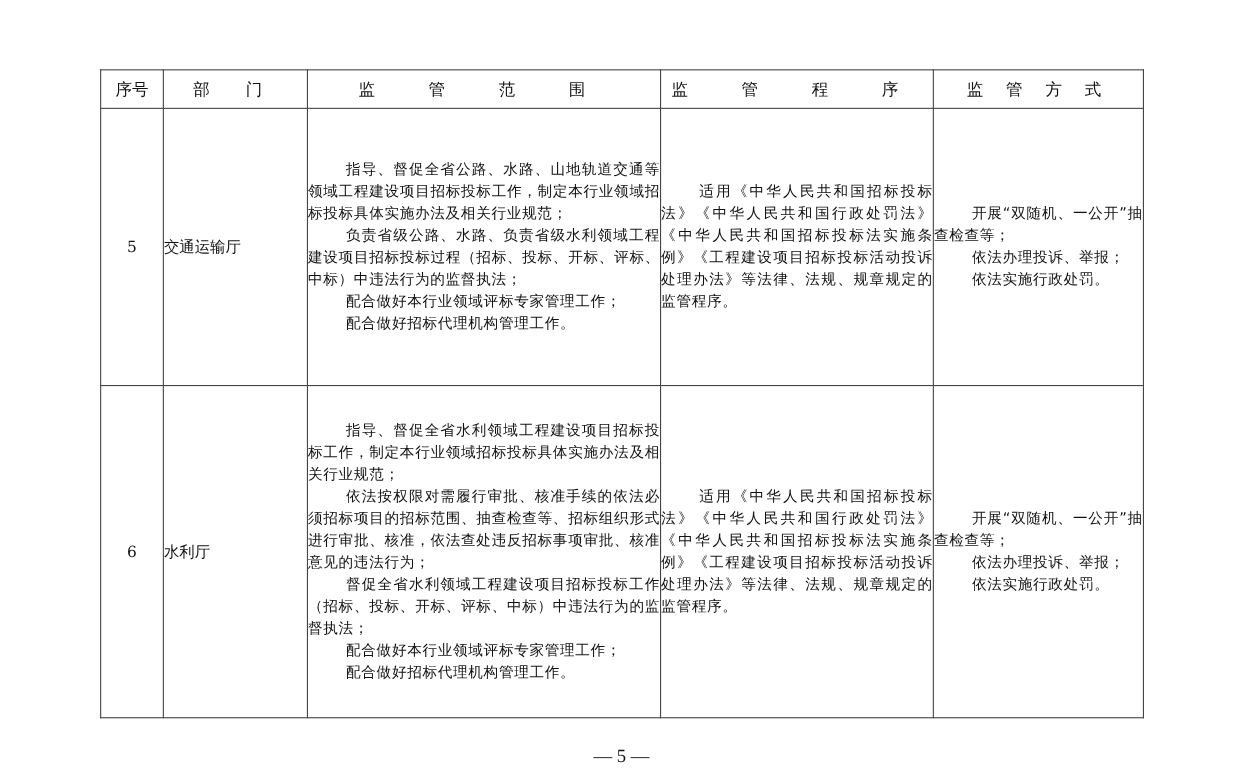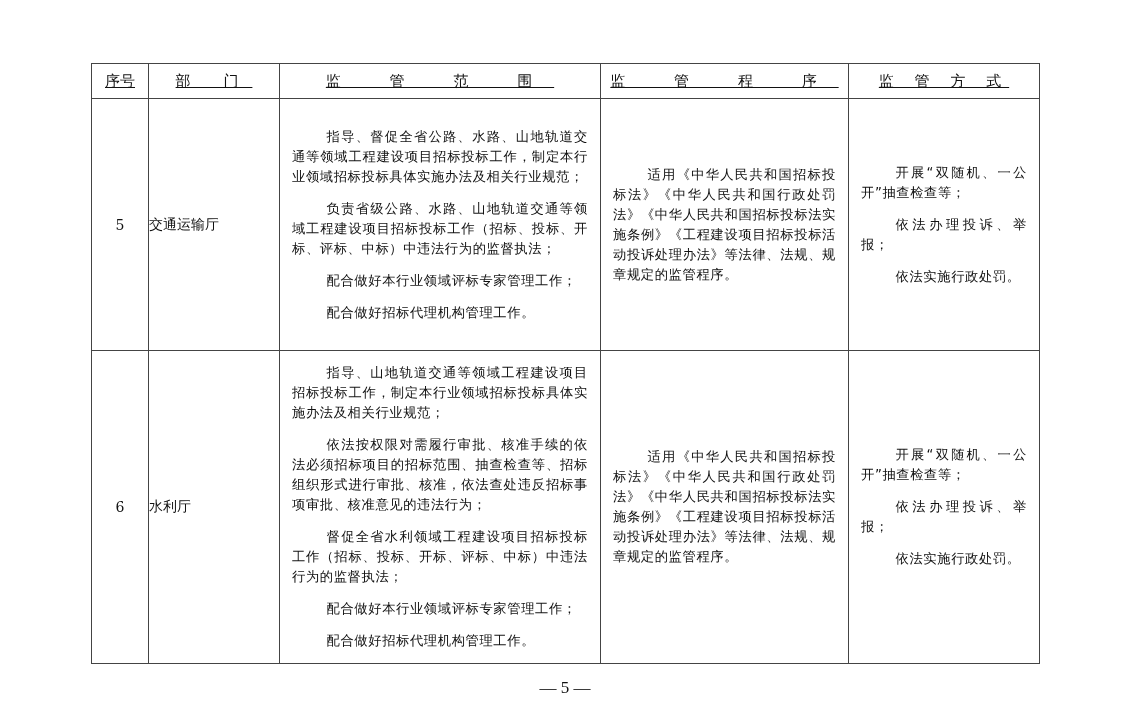--- a/index.html
+++ b/index.html
@@ -2,31 +2,31 @@
 <html><head>
 <meta charset="utf-8">
 <style>
   html, body { margin:0; padding:0; background:#ffffff; }
   body { width:1130px; height:704px; position:relative; overflow:hidden;
          font-family: "DejaVu Serif", "Liberation Serif", serif; color:#111; }
   table.reg { position:absolute; left:91px; top:63px; border-collapse:collapse;
               width:948px; table-layout:fixed; }
   table.reg td, table.reg th { border:1.5px solid #444; padding:0; vertical-align:middle; }
   table.reg th { height:34px; font-weight:normal; font-size:15px; text-align:center;
-                 font-family:"DejaVu Sans", "Liberation Sans", sans-serif;text-decoration:underline; }
+                 font-family:"DejaVu Sans", "Liberation Sans", sans-serif; }
   .c-no { width:57px; }
   .c-dept { width:131px; }
   .c-scope { width:321px; }
   .c-proc { width:248px; }
   .c-method { width:191px; }
   .num { text-align:center; font-size:14px; }
   .dept { text-align:left; font-size:14px; font-family:"DejaVu Sans","Liberation Sans",sans-serif; }
   .cell { padding:0 6px 0 6px; font-size:13.3px; line-height:20px; letter-spacing:0.6px;
           text-align:justify; font-family:"DejaVu Sans","Liberation Sans",sans-serif; }
-  .cell p { margin:12px; text-indent:2.6em; }
+  .cell p { margin:0; text-indent:2.6em; }
   tr.r5 td { height:251px; }
   tr.r6 td { height:301px; }
   .sp1 { letter-spacing:14px; }
   .sp2 { letter-spacing:22px; }
   .sp3 { letter-spacing:8px; }
   .pagenum { position:absolute; top:678px; left:0; width:1130px; text-align:center;
              font-size:17px; font-family:"Liberation Serif","DejaVu Serif",serif; }
 </style>
 </head>
 <body>
@@ -47,38 +47,38 @@
       <th class="sp2">监 管 程 序</th>
       <th class="sp3">监 管 方 式</th>
     </tr>
   </thead>
   <tbody>
     <tr class="r5">
       <td class="num">5</td>
       <td class="dept">交通运输厅</td>
       <td class="cell">
         <p>指导、督促全省公路、水路、山地轨道交通等领域工程建设项目招标投标工作，制定本行业领域招标投标具体实施办法及相关行业规范；</p>
-        <p>负责省级公路、水路、山地轨道交通等领域工程建设项目招标投标工作（招标、投标、开标、评标、中标）中违法行为的监督执法；</p>
+        <p>负责省级公路、水路、负责省级水利领域工程建设项目招标投标过程（招标、投标、开标、评标、中标）中违法行为的监督执法；</p>
         <p>配合做好本行业领域评标专家管理工作；</p>
         <p>配合做好招标代理机构管理工作。</p>
       </td>
       <td class="cell">
         <p>适用《中华人民共和国招标投标法》《中华人民共和国行政处罚法》《中华人民共和国招标投标法实施条例》《工程建设项目招标投标活动投诉处理办法》等法律、法规、规章规定的监管程序。</p>
       </td>
       <td class="cell">
         <p>开展“双随机、一公开”抽查检查等；</p>
         <p>依法办理投诉、举报；</p>
         <p>依法实施行政处罚。</p>
       </td>
     </tr>
     <tr class="r6">
       <td class="num">6</td>
       <td class="dept">水利厅</td>
       <td class="cell">
-        <p>指导、山地轨道交通等领域工程建设项目招标投标工作，制定本行业领域招标投标具体实施办法及相关行业规范；</p>
+        <p>指导、督促全省水利领域工程建设项目招标投标工作，制定本行业领域招标投标具体实施办法及相关行业规范；</p>
         <p>依法按权限对需履行审批、核准手续的依法必须招标项目的招标范围、抽查检查等、招标组织形式进行审批、核准，依法查处违反招标事项审批、核准意见的违法行为；</p>
         <p>督促全省水利领域工程建设项目招标投标工作（招标、投标、开标、评标、中标）中违法行为的监督执法；</p>
         <p>配合做好本行业领域评标专家管理工作；</p>
         <p>配合做好招标代理机构管理工作。</p>
       </td>
       <td class="cell">
         <p>适用《中华人民共和国招标投标法》《中华人民共和国行政处罚法》《中华人民共和国招标投标法实施条例》《工程建设项目招标投标活动投诉处理办法》等法律、法规、规章规定的监管程序。</p>
       </td>
       <td class="cell">
         <p>开展“双随机、一公开”抽查检查等；</p>

